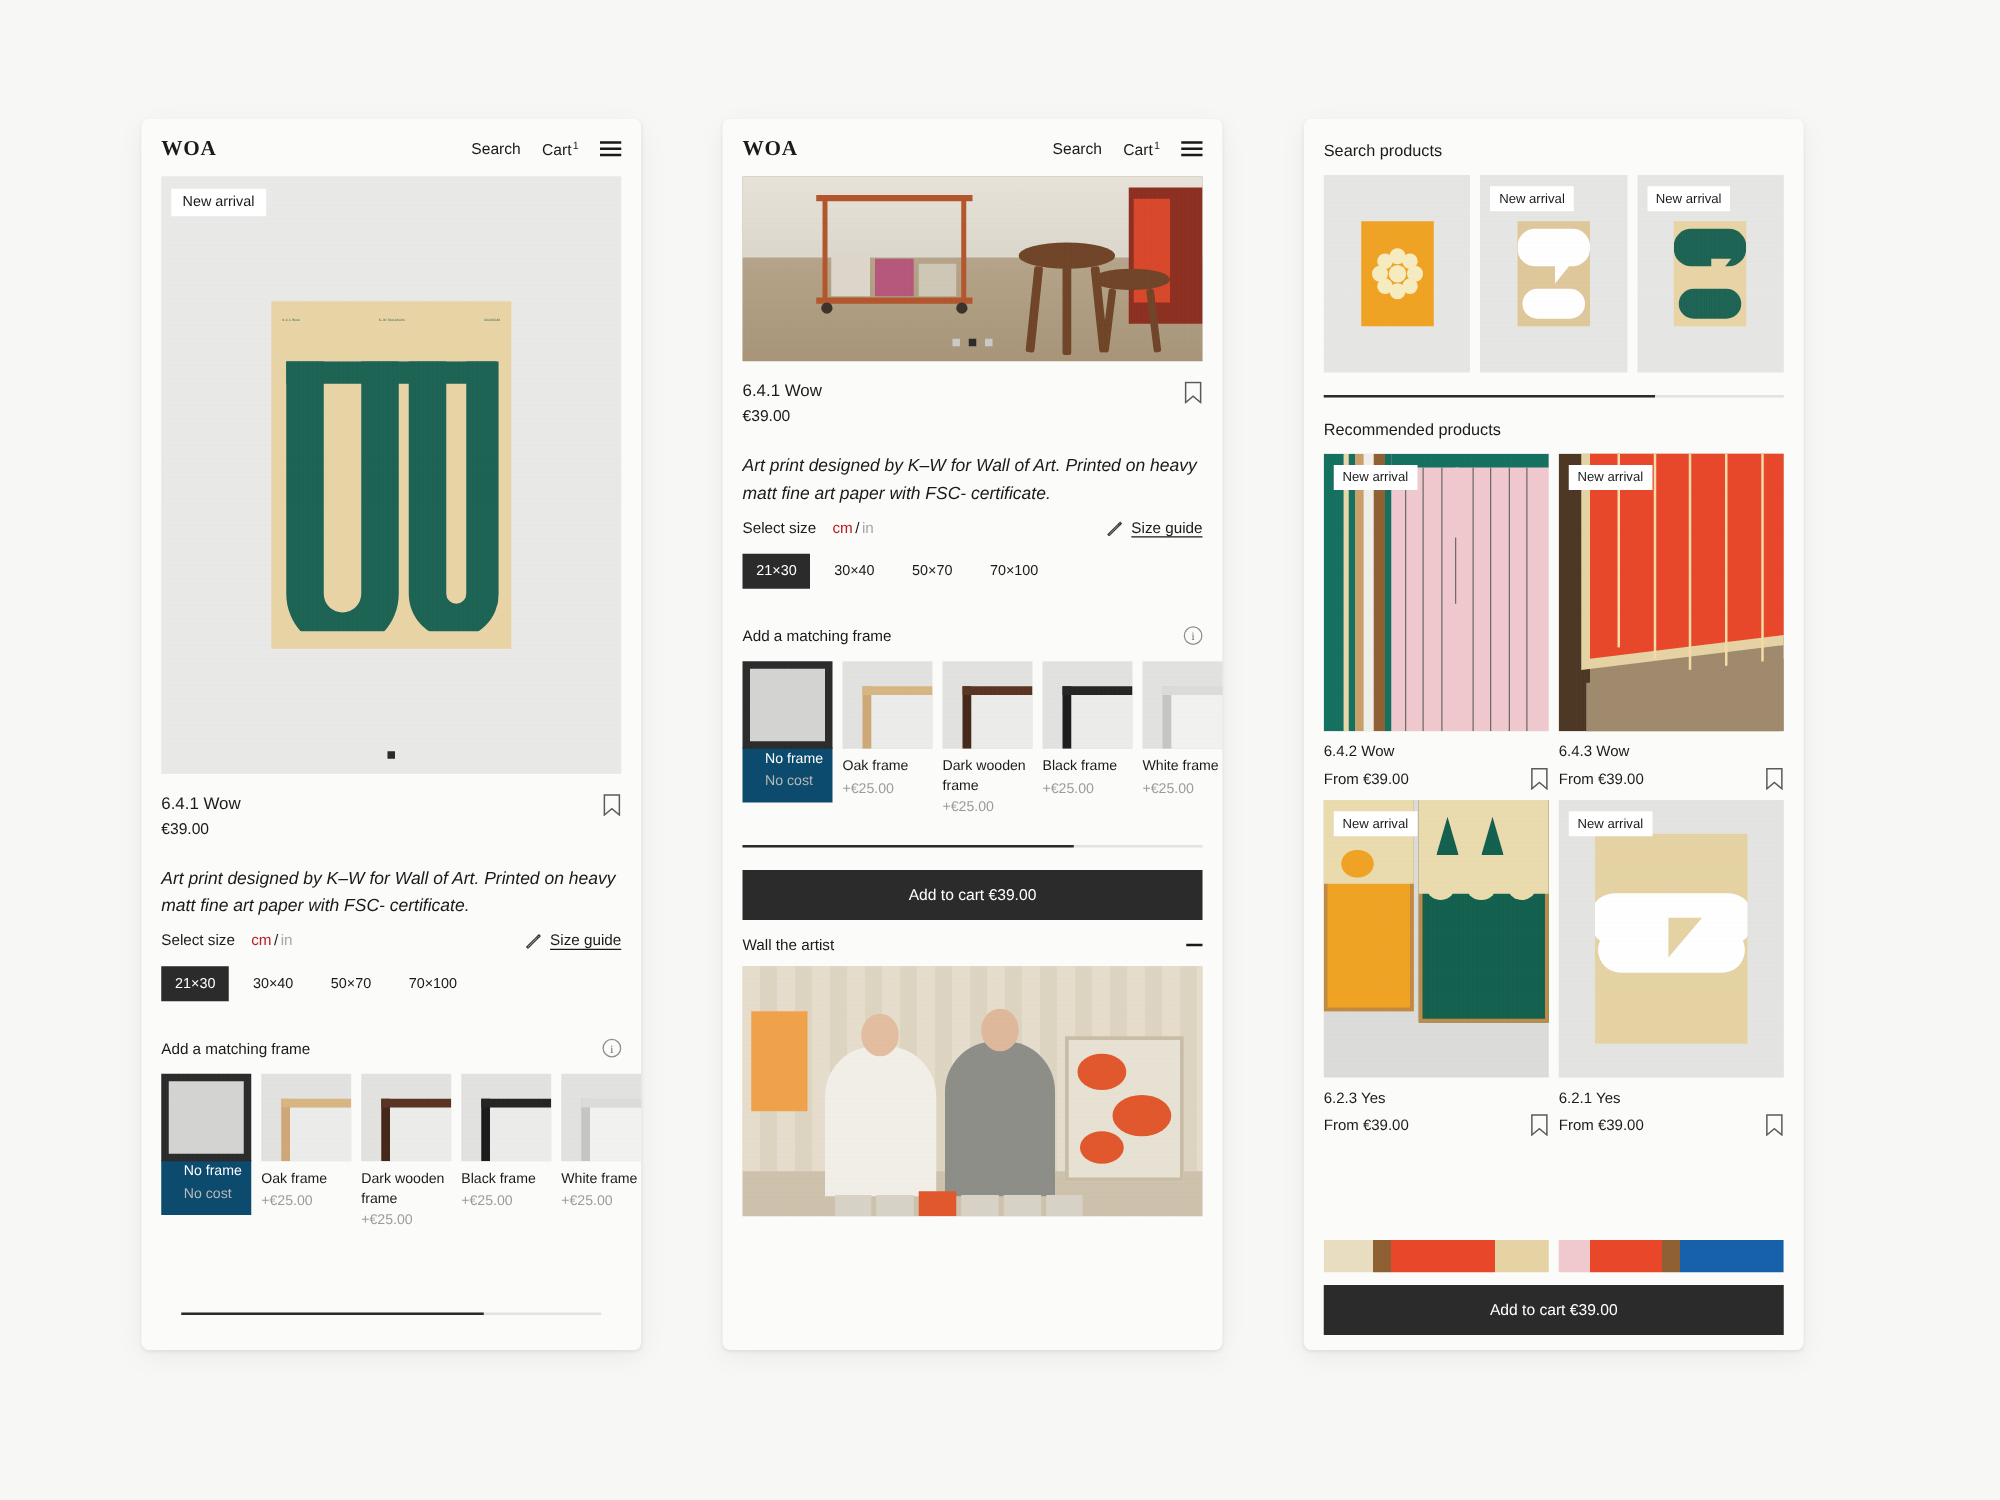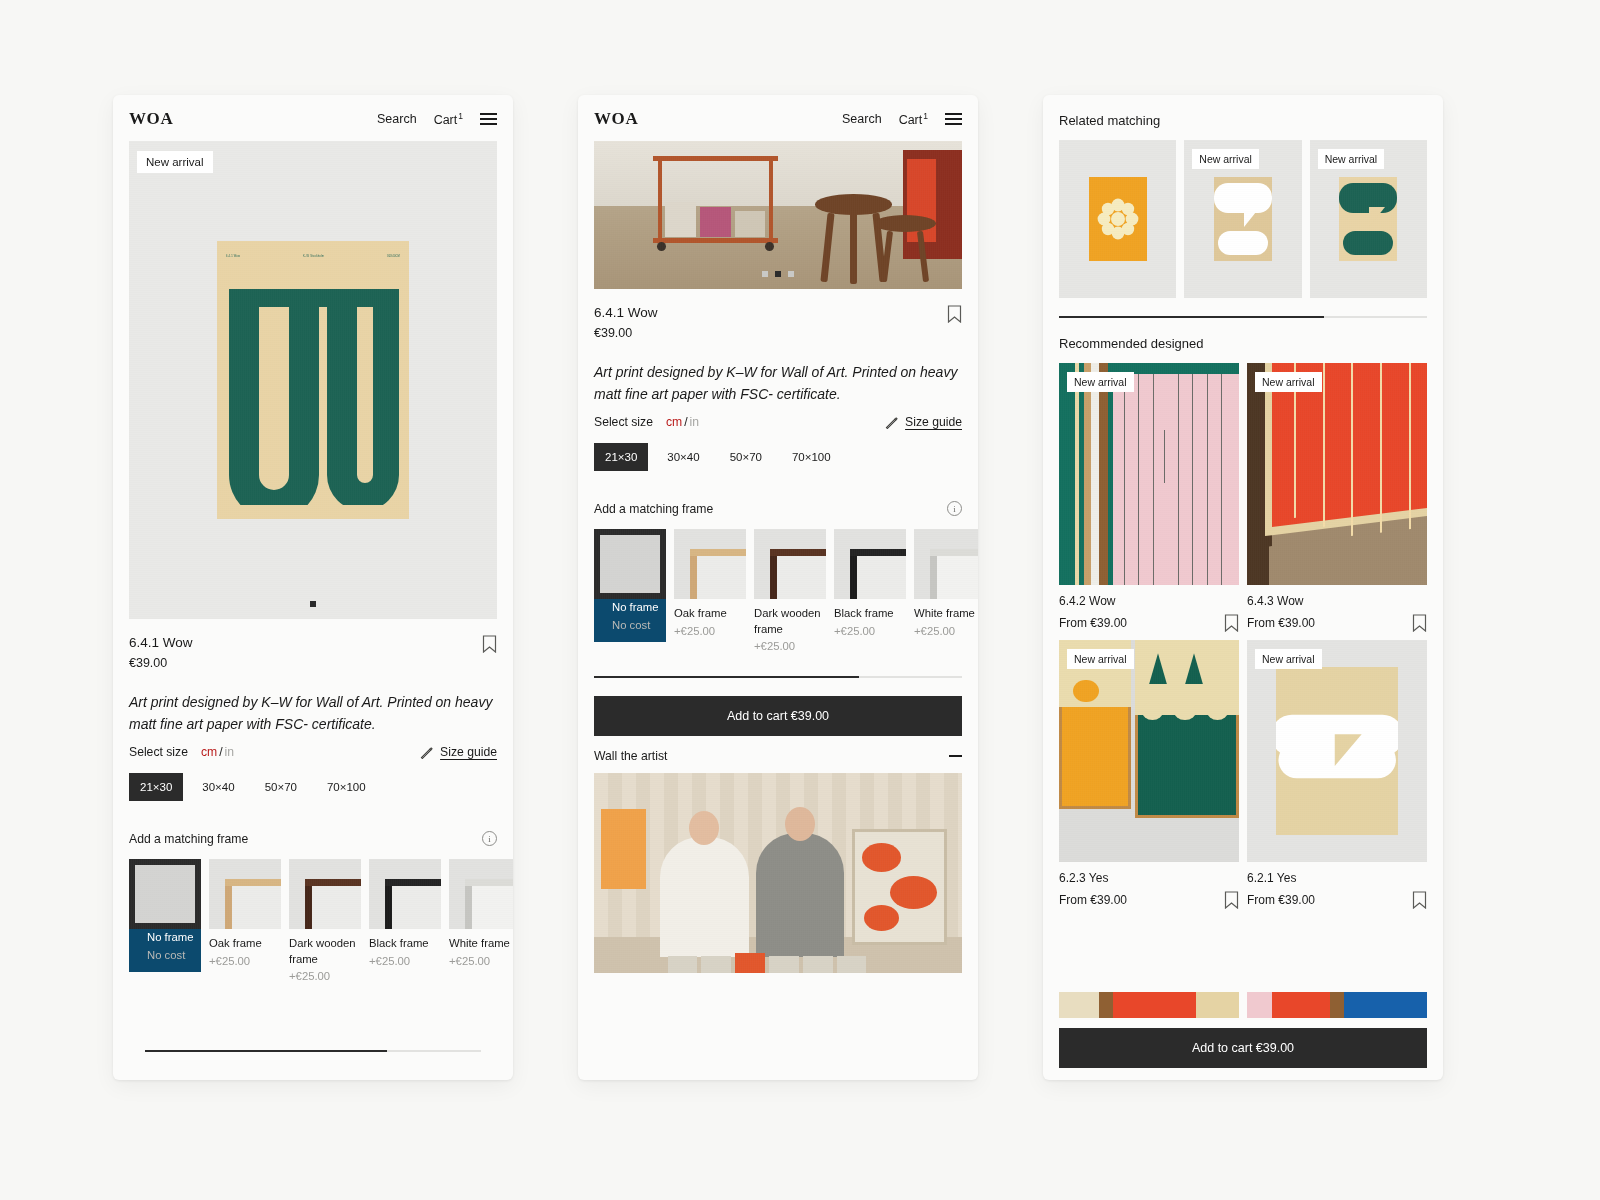--- a/index.html
+++ b/index.html
@@ -577,21 +577,21 @@
           <i></i>
           <i></i>
           <i></i>
           <i></i>
         </div>
     </div>
   </div>
 
   <div class="panel" id="panel-right">
 
-    <div class="sec-title">Related matching</div>
+    <div class="sec-title">Search products</div>
 
     <div class="rel-row">
       <div class="rel-card noise">
         <div class="mini-poster" style="background:#f0a323">
           <svg viewBox="0 0 58 84" width="58" height="84">
             <g fill="#f6ecc0">
               <circle cx="29" cy="42" r="7"></circle>
               <circle cx="29" cy="28" r="6.4"></circle>
                 <circle cx="29" cy="56" r="6.4"></circle>
               <circle cx="15" cy="42" r="6.4"></circle>
@@ -627,21 +627,21 @@
             </g>
           </svg>
         </div>
       </div>
     </div>
 
     <div class="scrollbar" style="margin:18px 16px 0 16px;">
       <i id="bar-rel" style="width: 72%;"></i>
     </div>
 
-    <div class="sec-title">Recommended designed</div>
+    <div class="sec-title">Recommended products</div>
 
     <div class="grid2">
 
       <div class="g-card">
         <div class="g-img noise">
           <div style="position:absolute;inset:0;background:#f0c9cf"></div>
           <div style="position:absolute;left:0;top:0;bottom:0;width:9%;background:#14705f"></div>
           <div style="position:absolute;left:9%;top:0;bottom:0;width:2%;background:#e9d9a8"></div>
           <div style="position:absolute;left:11%;top:0;bottom:0;width:3%;background:#14705f"></div>
           <div style="position:absolute;left:14%;top:0;bottom:0;width:4%;background:#c9a06a"></div>

